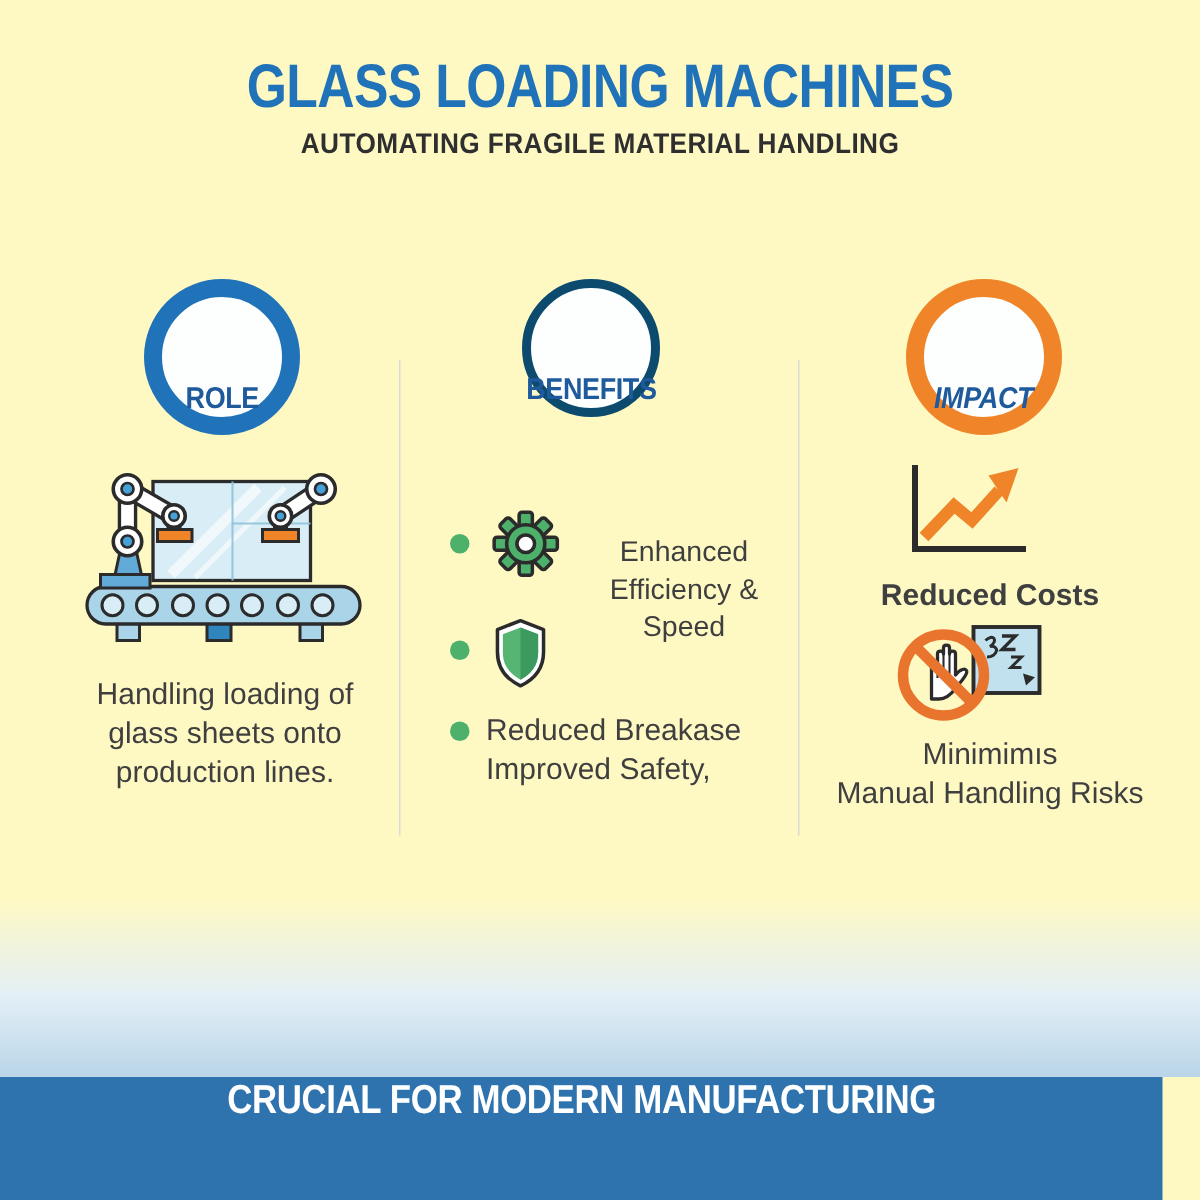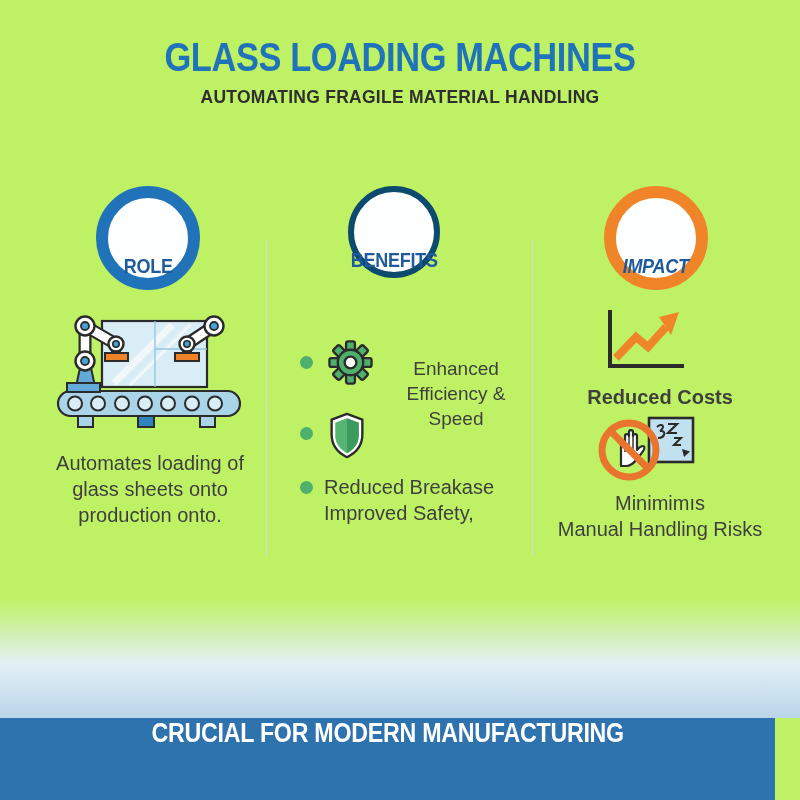--- a/index.html
+++ b/index.html
@@ -1,17 +1,17 @@
 <!DOCTYPE html>
 <html><head>
 <meta charset="utf-8">
 <style>
   html,body{margin:0;padding:0;}
   body{font-family:"Liberation Sans", sans-serif;}
-  #stage{position:relative;width:800px;height:800px;background:#bef264;overflow:hidden;}
+  #stage{position:relative;width:800px;height:800px;background:#fef9c3;overflow:hidden;}
 
   .title{position:absolute;top:34px;left:0;width:800px;text-align:center;
     font-size:41px;font-weight:bold;color:#2173b9;letter-spacing:-0.5px;
     transform:scaleX(0.84);transform-origin:center;white-space:nowrap;}
   .subtitle{position:absolute;top:86px;left:0;width:800px;text-align:center;
     font-size:19px;font-weight:600;color:#2f2f2f;letter-spacing:0.3px;
     transform:scaleX(0.92);transform-origin:center;white-space:nowrap;}
 
   .divider{position:absolute;width:1px;background:#d8d9da;top:240px;height:317px;}
   .divider.d1{left:266px;}
@@ -118,23 +118,23 @@
       <circle cx="164" cy="23" r="4" fill="#45a1d8" stroke="#2b2b2b" stroke-width="1.8"></circle>
       <circle cx="137" cy="41" r="7.5" fill="#ffffff" stroke="#2b2b2b" stroke-width="2.4"></circle>
       <circle cx="137" cy="41" r="3.2" fill="#45a1d8" stroke="#2b2b2b" stroke-width="1.6"></circle>
 
       <rect x="55" y="50" width="23" height="8" fill="#f08429" stroke="#2b2b2b" stroke-width="2"></rect>
       <rect x="125" y="50" width="24" height="8" fill="#f08429" stroke="#2b2b2b" stroke-width="2"></rect>
     </svg>
   </div>
 
   <div class="role-desc">
-    <div>Automates loading of</div>
+    <div>Handling loading of</div>
     <div>glass sheets onto</div>
-    <div>production onto.</div>
+    <div>production lines.</div>
   </div>
 
   <div class="circle benefits">
     <span>BENEFITS</span>
   </div>
 
   <div class="b-row b-row1">
     <div class="bullet"></div>
     <div class="gear-wrap">
       <svg viewBox="0 0 48 48" width="47" height="47">

